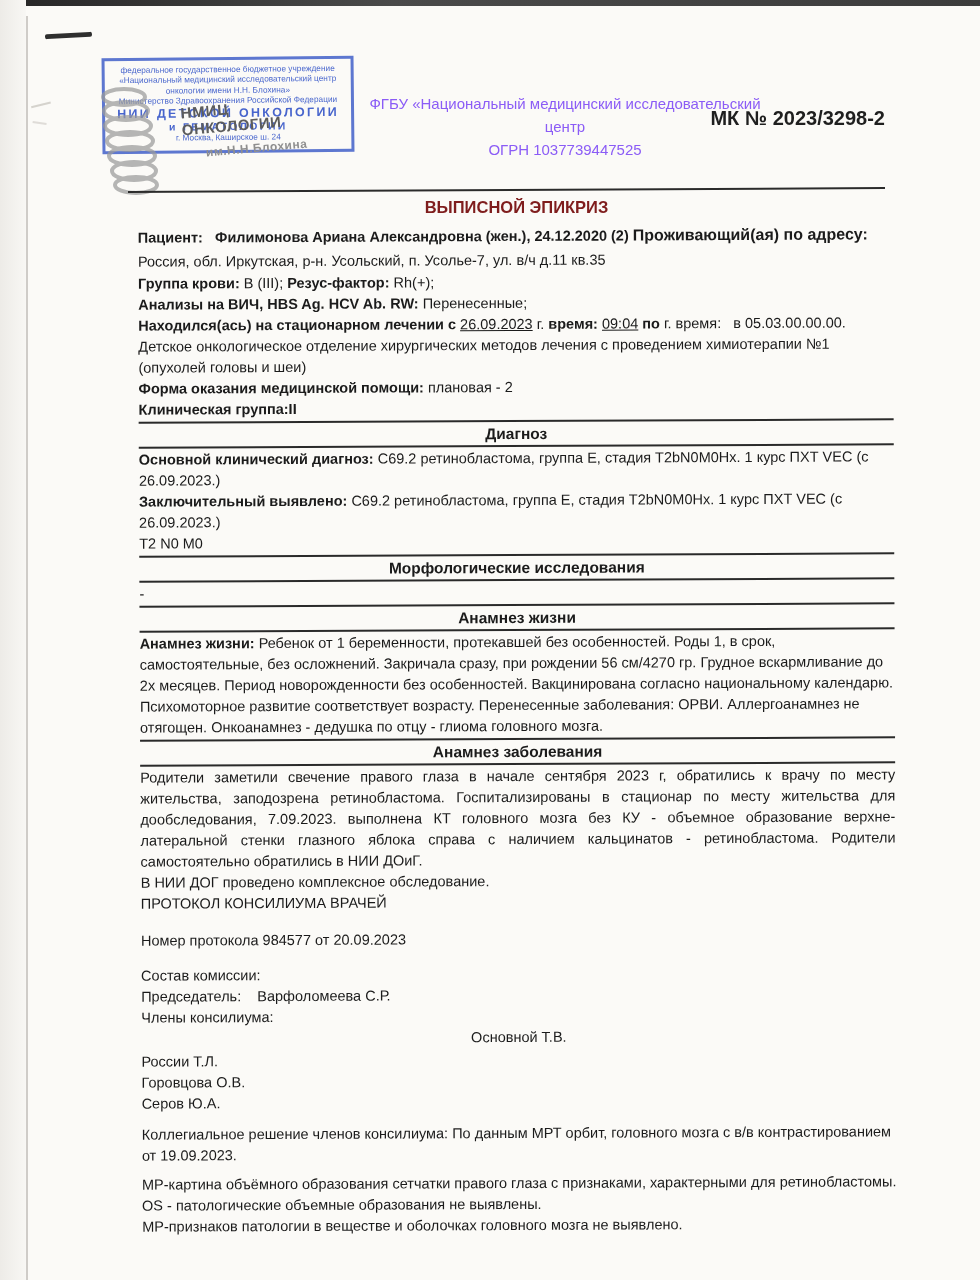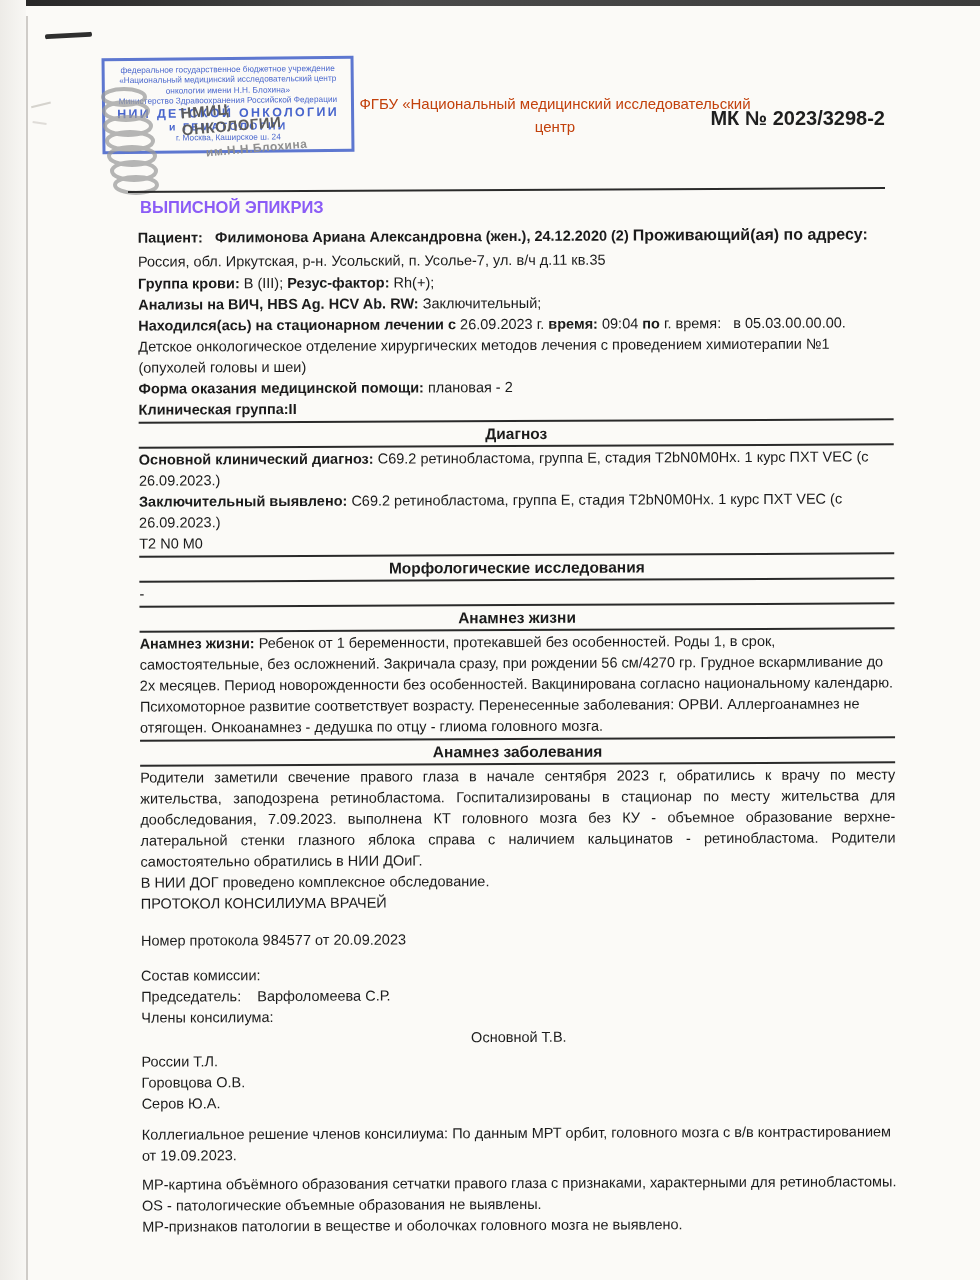--- a/index.html
+++ b/index.html
@@ -28,37 +28,37 @@
   .stamp-nii2{font-size:10.5px;font-weight:bold;letter-spacing:2.3px;line-height:12px;white-space:nowrap;}
   .stamp-addr{font-size:8.3px;line-height:10px;white-space:nowrap;}
   .coil{position:absolute;left:94px;top:86px;}
   .gray-stamp{position:absolute;left:182px;top:99px;transform:rotate(-5deg);
     font-weight:bold;color:#5c5c5c;line-height:17px;}
   .gs1{font-size:15px;letter-spacing:1px;}
   .gs2{font-size:15px;letter-spacing:.5px;}
   .gs3{font-size:12px;color:#8f8f8f;margin-left:22px;margin-top:8px;letter-spacing:.5px;}
 
   
-  .org-block{position:absolute;left:350px;top:92px;width:410px;text-align:center;
-    font-size:15px;line-height:23px;color:#c2410c;}
+  .org-block{position:absolute;left:360px;top:92px;width:410px;text-align:center;
+    font-size:15px;line-height:23px;color:#8b5cf6;}
   .mk-block{position:absolute;left:640px;top:107px;width:245px;text-align:right;
     font-weight:bold;font-size:20px;line-height:22px;color:#1f1f1f;}
   .top-rule{position:absolute;left:128px;top:189px;width:757px;height:2px;background:#2b2b2b;
     transform:rotate(-0.3deg);}
-  .doc-title{position:absolute;left:140px;top:198px;width:753px;
-    font-weight:bold;font-size:16.5px;color:#8b5cf6;}
+  .doc-title{position:absolute;left:140px;top:198px;width:753px;text-align:center;
+    font-weight:bold;font-size:16.5px;color:#7f1d1d;}
 
   
   .body-col{position:absolute;left:140px;top:224px;width:755px;font-size:14.5px;
     line-height:21px;transform:rotate(-0.25deg);}
   .para{margin:0;white-space:normal;}
   .para.justify{text-align:justify;}
   .para.center{text-align:center;}
   .b{font-weight:bold;}
-  .u{}
+  .u{text-decoration:underline;}
   .big{font-size:16px;}
   .sec-heading{border-top:2px solid #2a2a2a;border-bottom:2px solid #2a2a2a;
     font-weight:bold;text-align:center;font-size:15.5px;line-height:21px;
     padding:1px 0;margin:1px 0;}
   .spacer{width:100%;}
 </style>
 </head>
 <body>
 
 <div class="page">
@@ -93,34 +93,35 @@
   </svg>
 
   <div class="gray-stamp">
     <div class="gs1">НМИЦ</div>
     <div class="gs2">ОНКОЛОГИИ</div>
     <div class="gs3">им.Н.Н.Блохина</div>
   </div>
 
   <div class="org-block">
     <div>ФГБУ «Национальный медицинский исследовательский центр</div>
+    <div>ОГРН 1037739447525</div>
   </div>
 
   <div class="mk-block">
     <div>МК № 2023/3298-2</div>
   </div>
 
   <div class="top-rule"></div>
 
   <div class="doc-title">ВЫПИСНОЙ ЭПИКРИЗ</div>
 
   <div class="body-col">
       <div class="para" style="line-height: 24px;"><span class="b">Пациент:&nbsp;&nbsp; </span><span class="b">Филимонова Ариана Александровна (жен.), 24.12.2020 (2) </span><span class="b big">Проживающий(ая) по адресу:</span><span> Россия, обл. Иркутская, р-н. Усольский, п. Усолье-7, ул. в/ч д.11 кв.35</span></div>
       <div class="para"><span class="b">Группа крови:</span><span> B (III); </span><span class="b">Резус-фактор:</span><span> Rh(+);</span></div>
-      <div class="para"><span class="b">Анализы на ВИЧ, HBS Ag. HCV Ab. RW:</span><span> Заключительный;</span></div>
+      <div class="para"><span class="b">Анализы на ВИЧ, HBS Ag. HCV Ab. RW:</span><span> Перенесенные;</span></div>
       <div class="para"><span class="b">Находился(ась) на стационарном лечении с </span><span class="u">26.09.2023</span><span> г. </span><span class="b">время:</span><span> </span><span class="u">09:04</span><span> </span><span class="b">по</span><span> г. время:&nbsp;&nbsp; в 05.03.00.00.00.</span></div>
       <div class="para"><span>Детское онкологическое отделение хирургических методов лечения с проведением химиотерапии №1 (опухолей головы и шеи)</span></div>
       <div class="para"><span class="b">Форма оказания медицинской помощи:</span><span> плановая - 2</span></div>
       <div class="para"><span class="b">Клиническая группа:II</span></div>
       <div class="sec-heading">Диагноз</div>
       <div class="para"><span class="b">Основной клинический диагноз:</span><span> C69.2 ретинобластома, группа Е, стадия T2bN0M0Hx. 1 курс ПХТ VEC (с 26.09.2023.)</span></div>
       <div class="para"><span class="b">Заключительный выявлено:</span><span> C69.2 ретинобластома, группа Е, стадия T2bN0M0Hx. 1 курс ПХТ VEC (с 26.09.2023.)</span></div>
       <div class="para"><span>T2 N0 M0</span></div>
       <div class="sec-heading">Морфологические исследования</div>
       <div class="para"><span>-</span></div>

